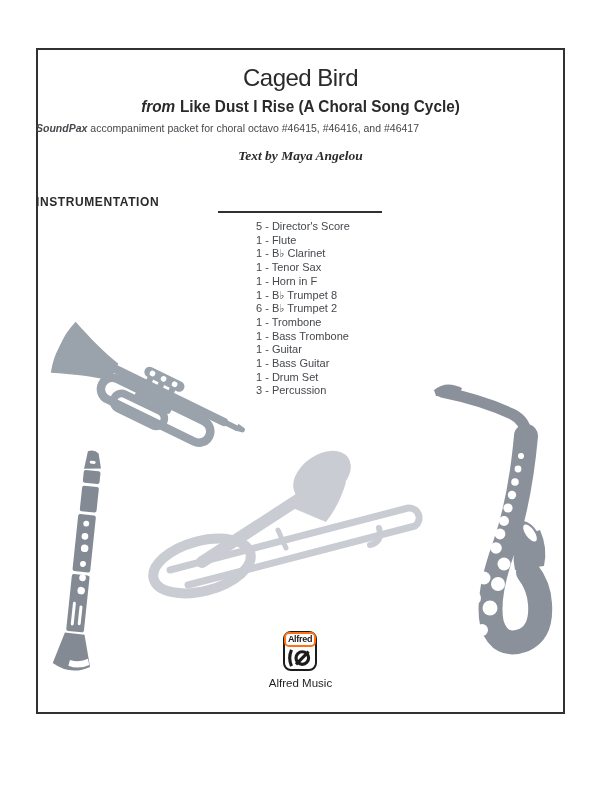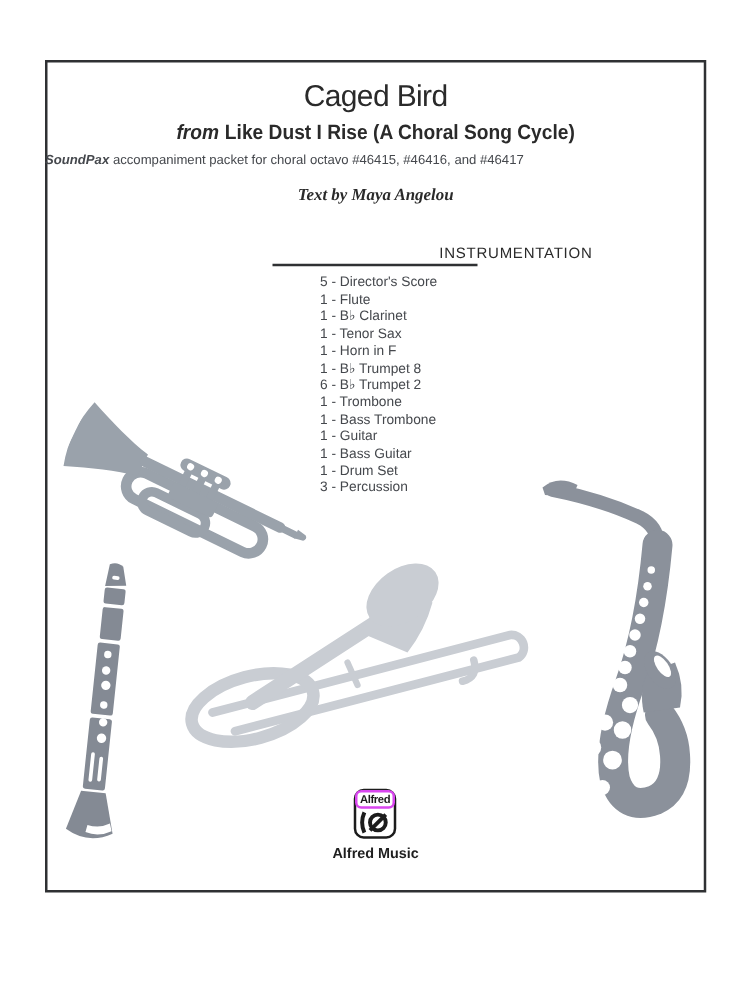--- a/index.html
+++ b/index.html
@@ -25,22 +25,22 @@
     position:absolute; left:36px; top:122px; width:529px; text-align:left;
     font-size:10.5px; color:var(--text-secondary,#45484d);
   }
   .packet-line .packet-prefix { font-weight:bold; font-style:italic; margin-right:3px; }
   .credits {
     position:absolute; left:36px; top:148px; width:529px; text-align:center;
     font-family:"Liberation Serif", serif; font-style:italic;
     font-size:13.5px; line-height:16px; color:var(--text-primary,#2a2a2a);font-weight:bold;
   }
   .inst-heading {
-    position:absolute; left:36px; top:195px; width:438px; text-align:right;
-    font-size:12px; font-weight:normal; letter-spacing:0.6px; color:var(--text-primary,#2a2a2a);
+    position:absolute; left:36px; top:195px; width:438px; text-align:left;
+    font-size:12px; font-weight:bold; letter-spacing:0.6px; color:var(--text-primary,#2a2a2a);
   }
   .inst-rule {
     position:absolute; left:218px; top:211px; width:164px; height:2px;
     background:var(--page-border,#2f3133);
   }
   .inst-list {
     position:absolute; left:256px; top:220px;
     font-size:11px; line-height:13.7px; color:var(--text-secondary,#45484d);
   }
   .art { position:absolute; }
@@ -55,29 +55,29 @@
   .art-trombone .s { stroke:var(--trombone-color,#c9cdd3); fill:none; }
   .art-sax .f { fill:var(--saxophone-color,#8b919b); }
   .art-sax .s { stroke:var(--saxophone-color,#8b919b); fill:none; }
   .w { fill:#ffffff; }
   .logo {
     position:absolute; left:283px; top:631px; width:34px; height:40px;
     box-sizing:border-box; border:2.5px solid #1c1c1c; border-radius:8px;
     display:flex; flex-direction:column; align-items:center; background:#fff;
   }
   .logo-word {
-    box-sizing:border-box; border:2px solid #d946ef; border-radius:5px; background:#fff;
+    box-sizing:border-box; border:2px solid #f97316; border-radius:5px; background:#fff;
     font-size:9px; font-weight:bold; line-height:11px; padding:0 2px; margin-top:-1px;
     color:#1c1c1c; letter-spacing:-0.3px;
   }
   .logo-mark { margin-top:1px; }
   .logo-mark .ls { stroke:#1c1c1c; fill:none; }
   .publisher-name, .publisher-site {
     position:absolute; left:36px; width:529px; text-align:center;
-    font-size:11.5px; font-weight:bold; color:#1f1f1f;
+    font-size:11.5px; font-weight:normal; color:#1f1f1f;
   }
   .publisher-name { top:677px; }
   .publisher-site { top:691px; }
 </style>
 </head>
 <body>
 
 <div class="canvas">
   <div class="page-frame"></div>
 

